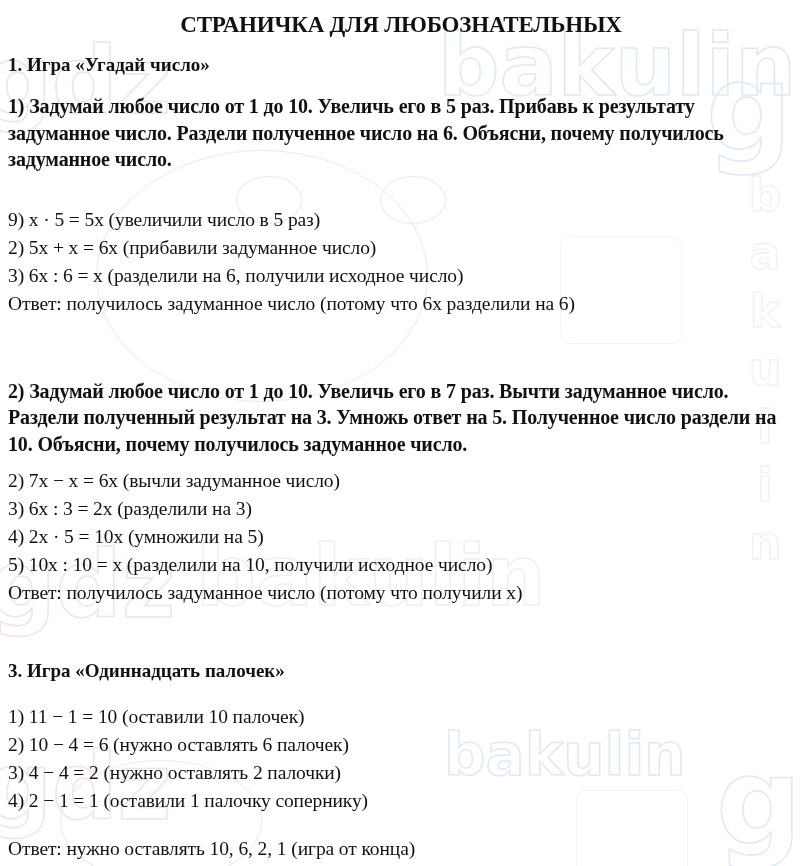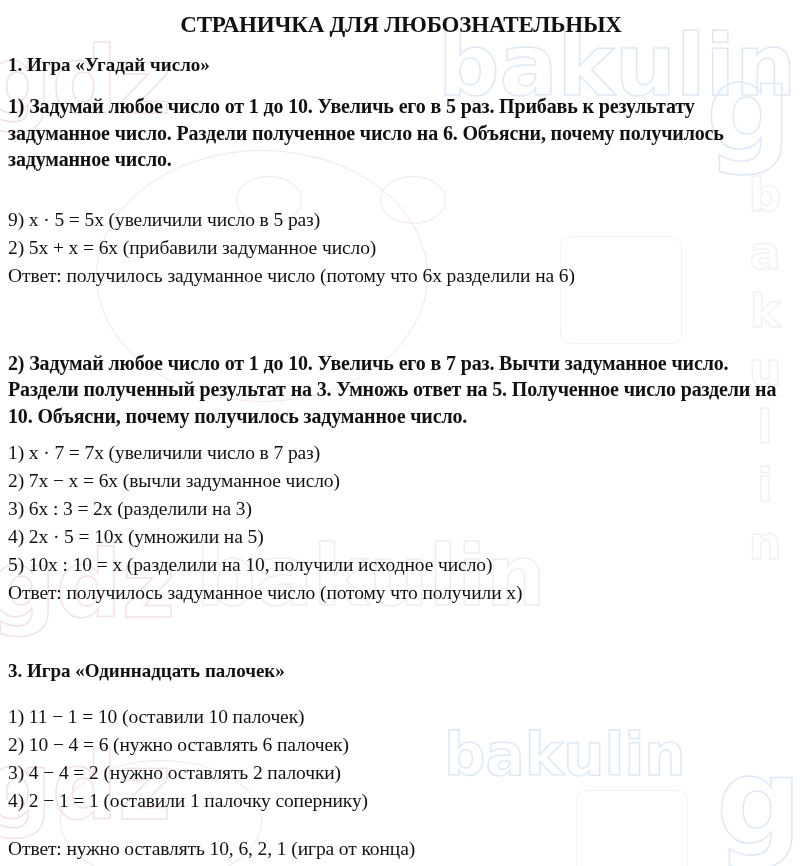--- a/index.html
+++ b/index.html
@@ -157,31 +157,31 @@
 
   <h2 class="game-heading">1. Игра «Угадай число»</h2>
 
   <p class="task">1) Задумай любое число от 1 до 10. Увеличь его в 5 раз. Прибавь к результату задуманное число. Раздели полученное число на 6. Объясни, почему получилось задуманное число.</p>
 
   <div class="gap-lg"></div>
 
   <div class="solution">
     <div class="step">9) x · 5 = 5x (увеличили число в 5 раз)</div>
     <div class="step">2) 5x + x = 6x (прибавили задуманное число)</div>
+    <div class="step">3) 6x : 6 = x (разделили на 6, получили исходное число)</div>
     <div class="step">Ответ: получилось задуманное число (потому что 6x разделили на 6)</div>
   </div>
 
   <div class="gap-xl"></div>
 
   <p class="task">2) Задумай любое число от 1 до 10. Увеличь его в 7 раз. Вычти задуманное число. Раздели полученный результат на 3. Умножь ответ на 5. Полученное число раздели на 10. Объясни, почему получилось задуманное число.</p>
 
   <div class="gap-sm"></div>
 
   <div class="solution">
-    <div class="step">1) x · 7 = 7x (увеличили число в 7 раз)</div>
     <div class="step">2) 7x − x = 6x (вычли задуманное число)</div>
     <div class="step">3) 6x : 3 = 2x (разделили на 3)</div>
     <div class="step">4) 2x · 5 = 10x (умножили на 5)</div>
     <div class="step">5) 10x : 10 = x (разделили на 10, получили исходное число)</div>
     <div class="step">Ответ: получилось задуманное число (потому что получили x)</div>
   </div>
 
   <div class="gap-xl"></div>
 
   <h2 class="game-heading" style="margin-top:10px;">3. Игра «Одиннадцать палочек»</h2>

